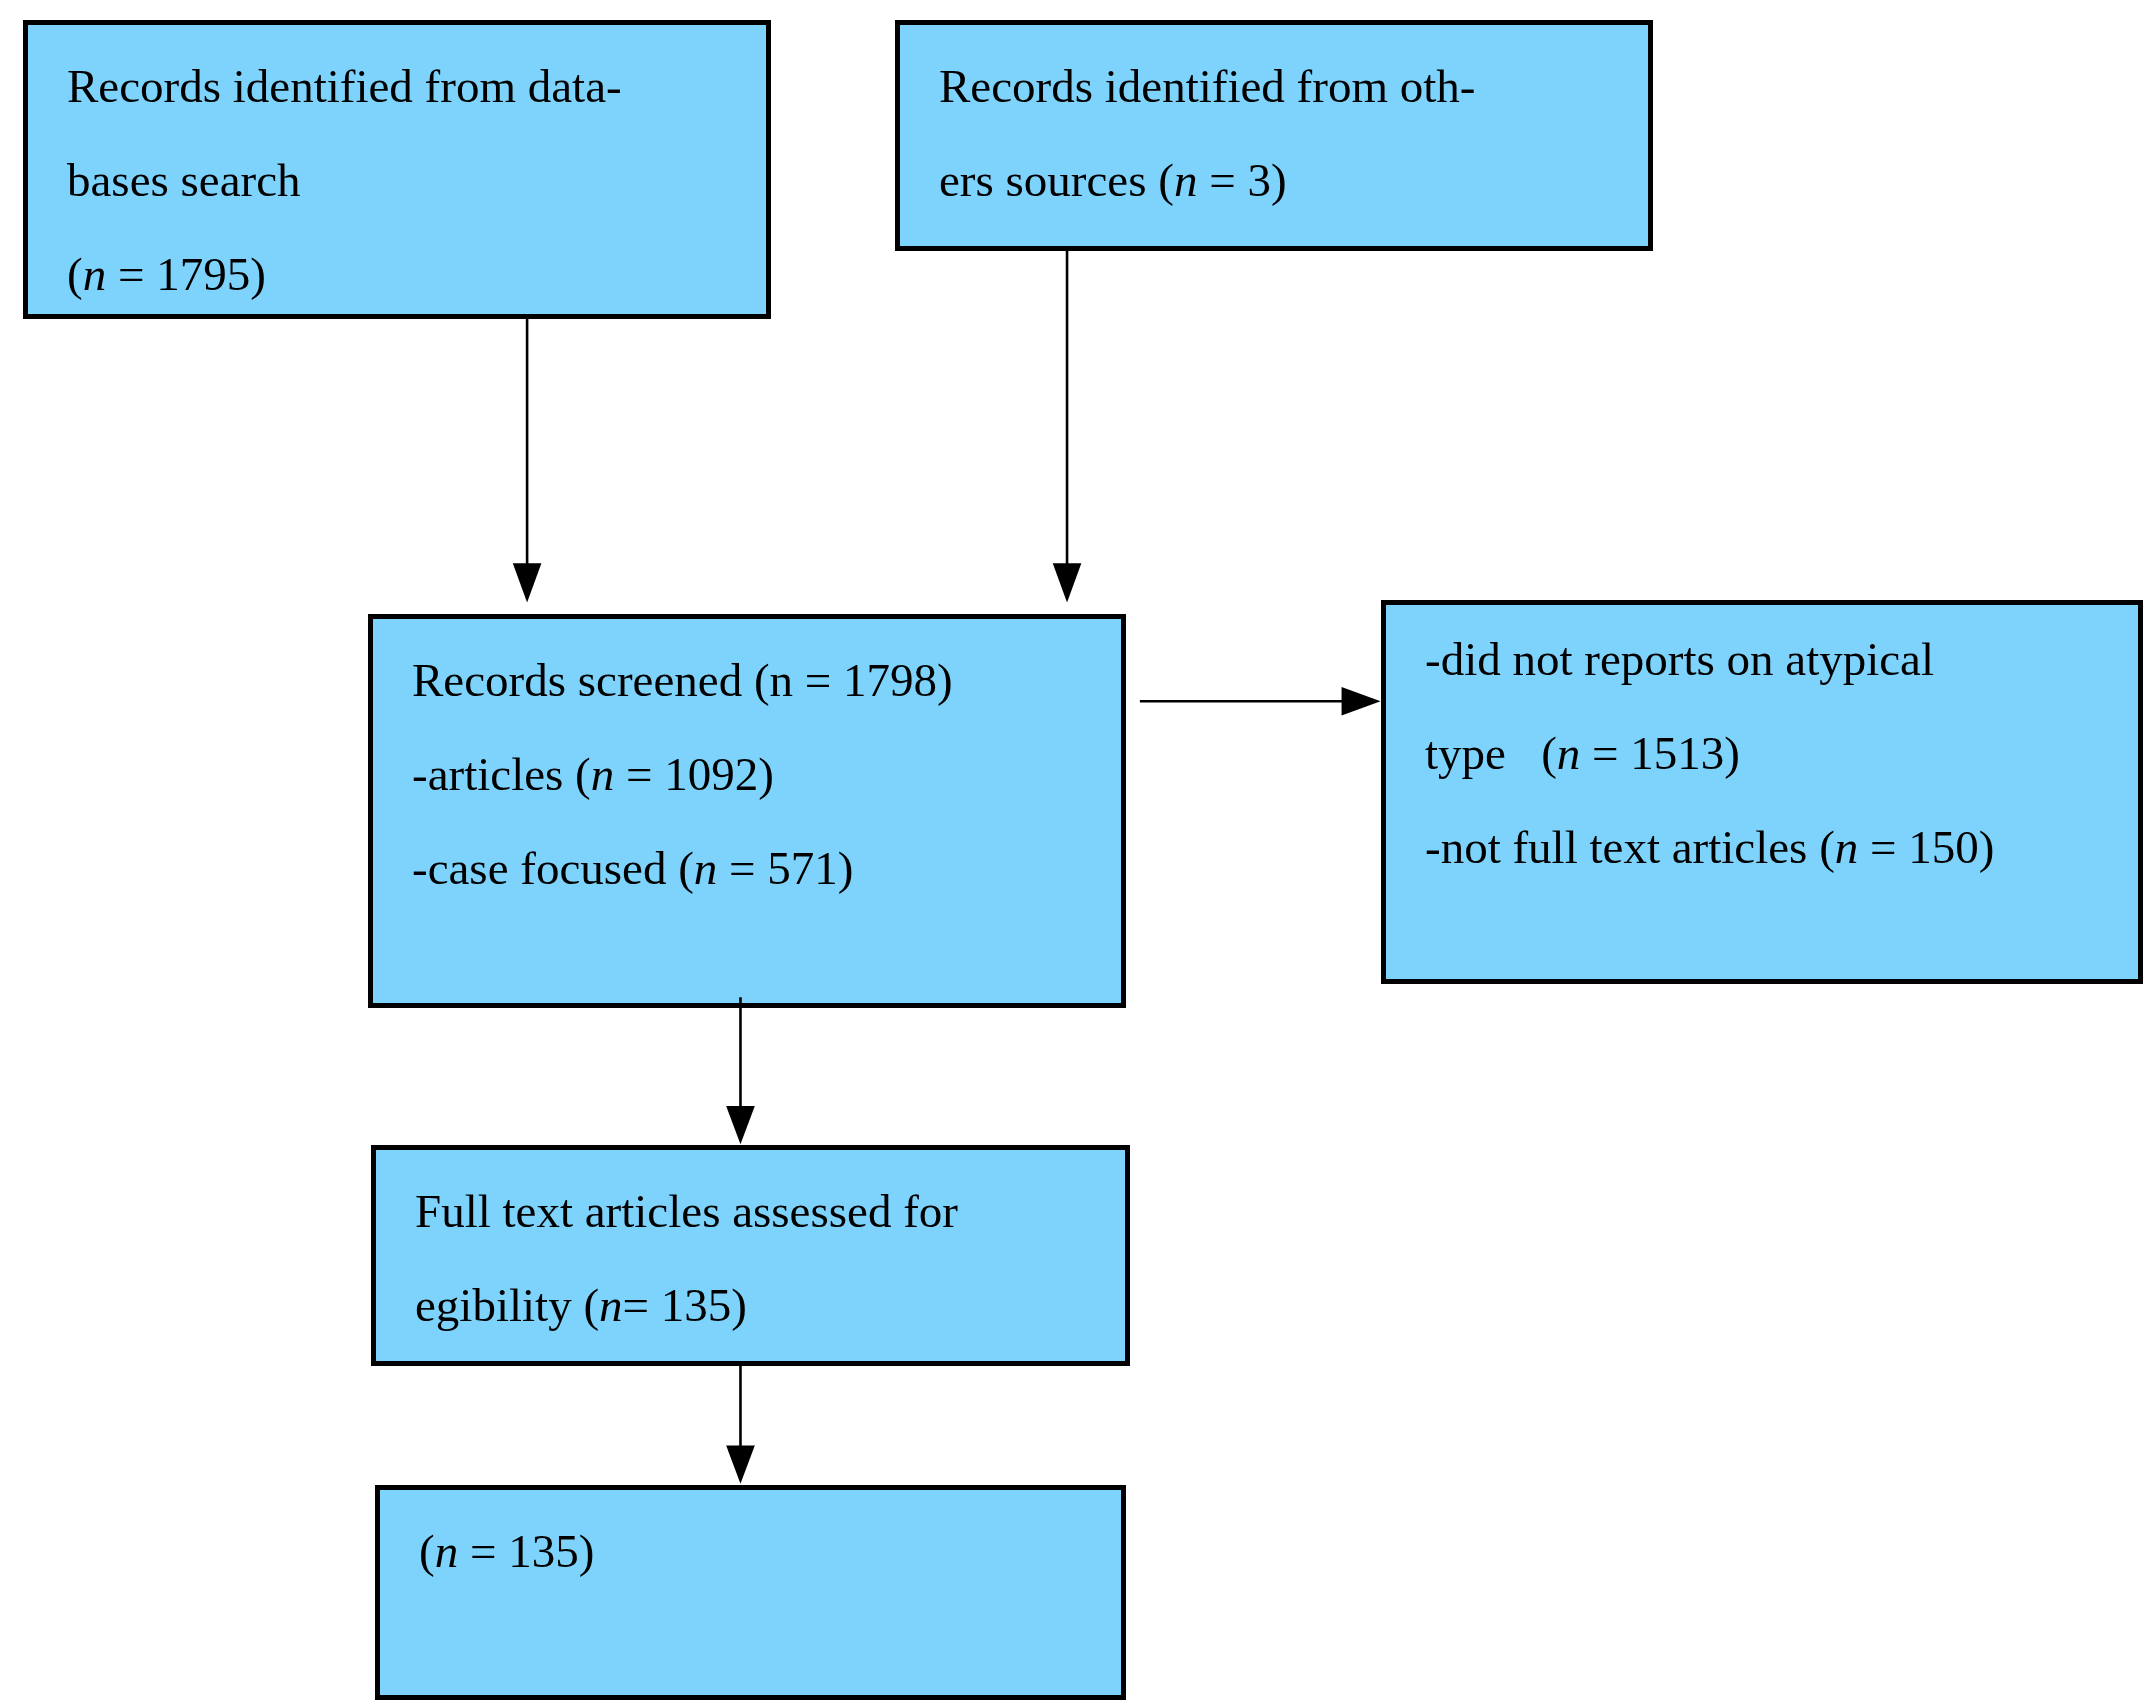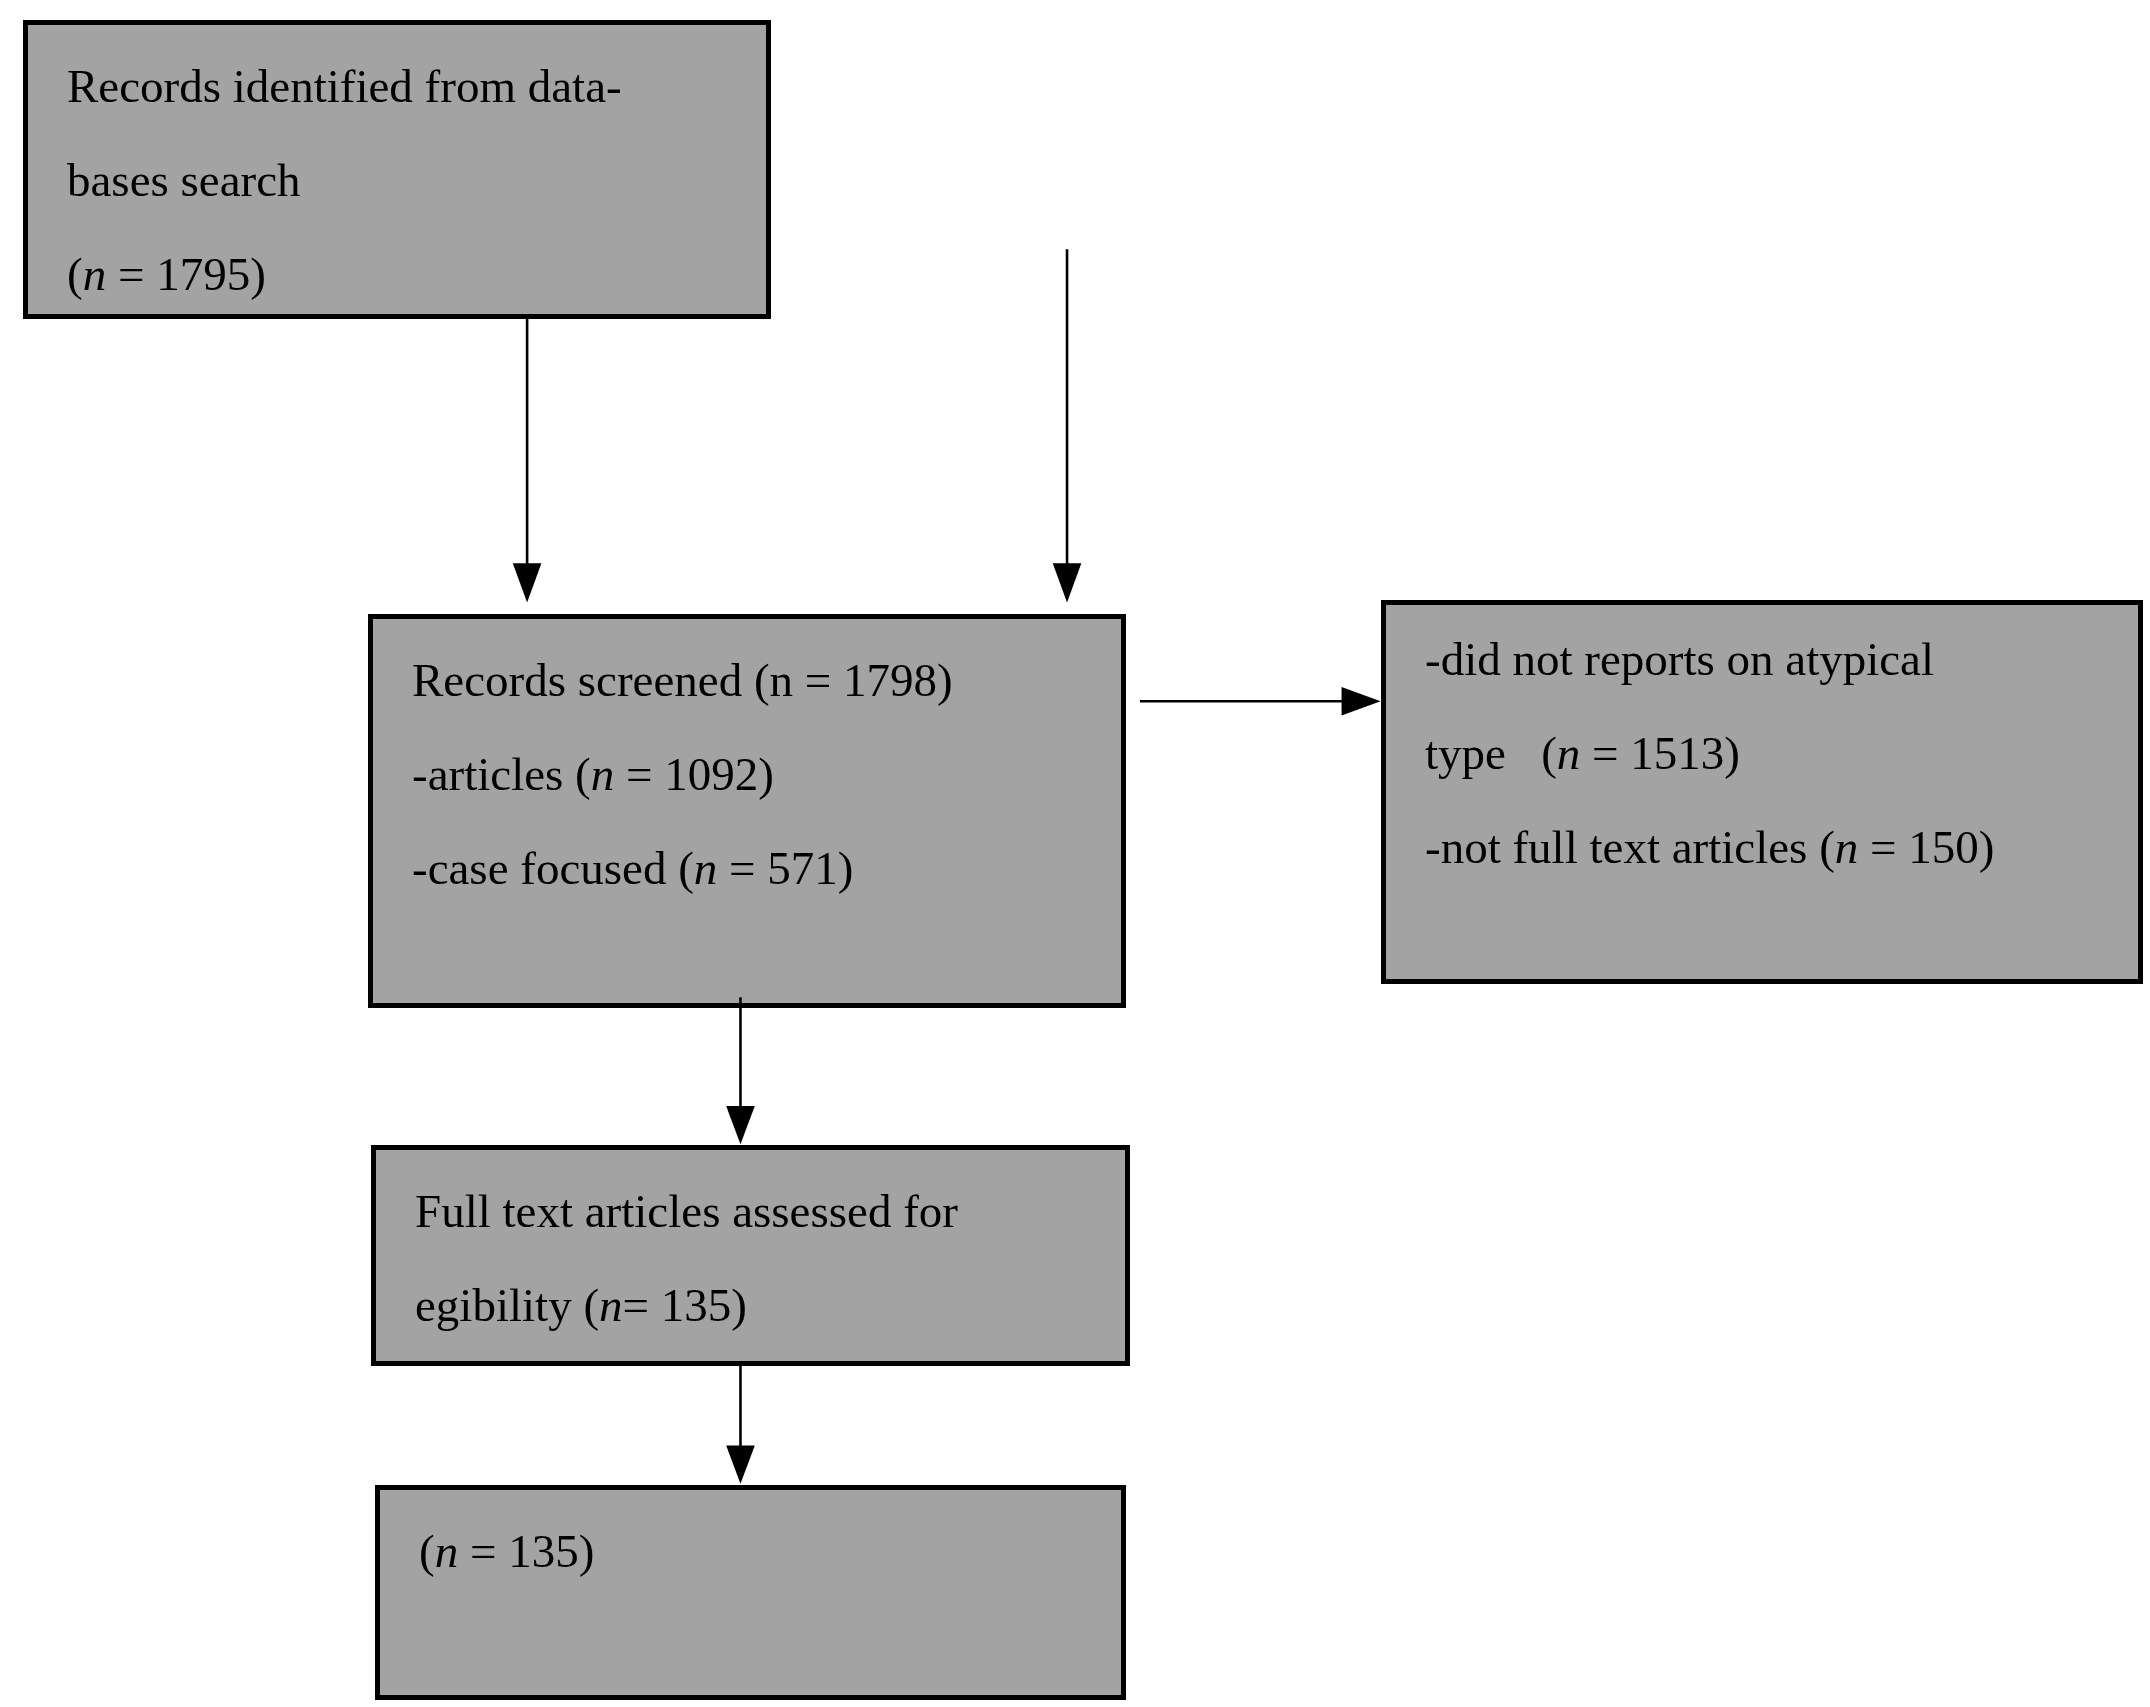--- a/index.html
+++ b/index.html
@@ -7,21 +7,21 @@
     position: relative;
     width: 2151px;
     height: 1707px;
     background: #ffffff;
     font-family: "Liberation Serif", "DejaVu Serif", serif;
     color: #000000;
   }
   .box {
     position: absolute;
     border: 5.9px solid #000000;
-    background: #a3a3a3;
+    background: #7dd3fc;
     box-sizing: border-box;
     font-size: 47px;
     line-height: 94px;
     padding: 14.3px 19.5px 0 39px;
   }
   .box .line { white-space: pre-wrap; }
   .box .it { font-style: italic; }
   .arrows {
     position: absolute;
     left: 0; top: 0;
@@ -36,20 +36,24 @@
 <body>
 
 <div class="canvas">
 
   <div class="box" style="left:23px; top:19.5px; width:748px; height:299px;">
       <div class="line"><span>Records identified from data-</span></div>
       <div class="line"><span>bases search</span></div>
       <div class="line"><span>(</span><span class="it">n</span><span> = 1795)</span></div>
     </div>
 
+  <div class="box" style="left:895px; top:19.5px; width:758px; height:231px;">
+      <div class="line"><span>Records identified from oth-</span></div>
+      <div class="line"><span>ers sources (</span><span class="it">n</span><span> = 3)</span></div>
+    </div>
 
   <div class="box" style="left:368px; top:604px; width:758px; height:394px;margin-top:10px;">
       <div class="line"><span>Records screened (n = 1798)</span></div>
       <div class="line"><span>-articles (</span><span class="it">n</span><span> = 1092)</span></div>
       <div class="line"><span>-case focused (</span><span class="it">n</span><span> = 571)</span></div>
     </div>
 
   <div class="box" style="left:1381px; top:600px; width:762px; height:384px; padding-top:6.5px;">
       <div class="line"><span>-did not reports on atypical</span></div>
       <div class="line"><span>type   (</span><span class="it">n</span><span> = 1513)</span></div>

